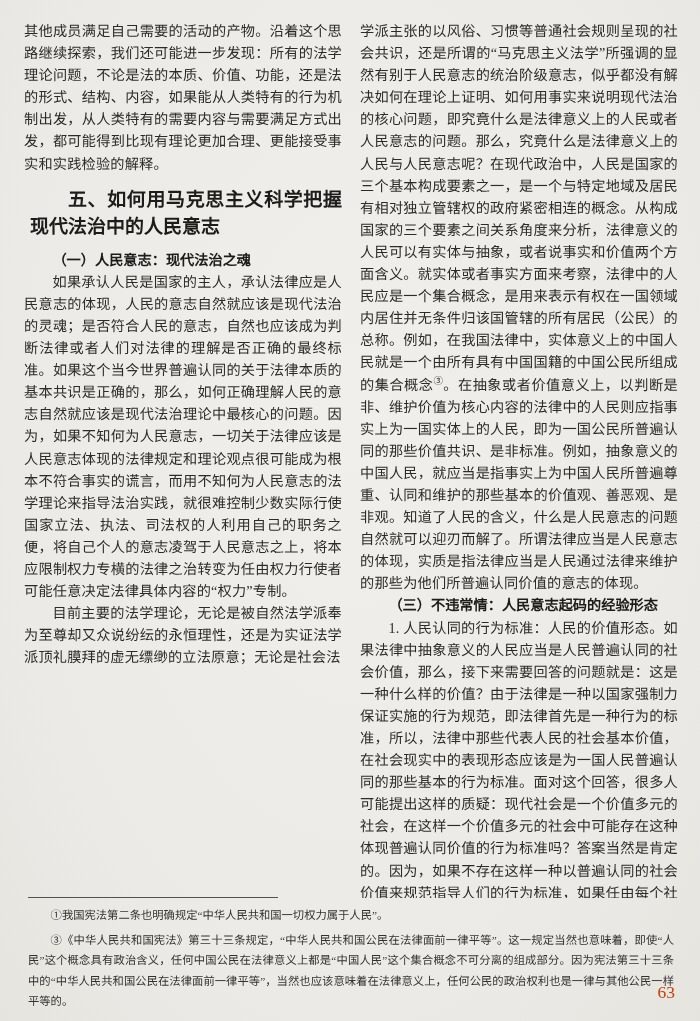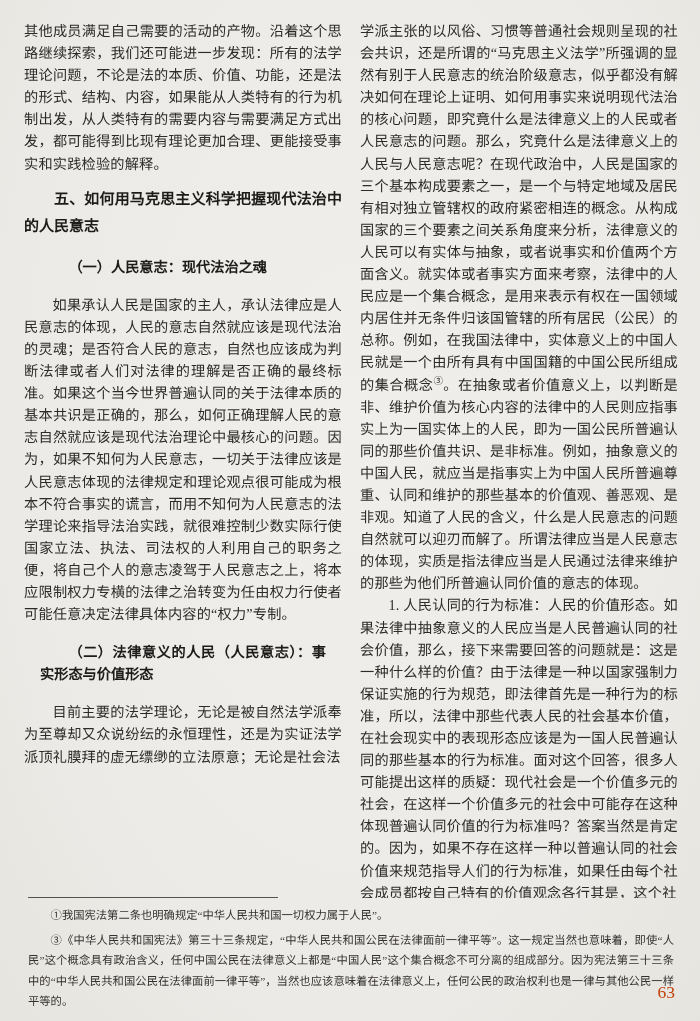--- a/index.html
+++ b/index.html
@@ -39,31 +39,31 @@
   .body-par {
     margin: 0;
     font-size: 14.2px;
     line-height: 22.1px;
     text-align: justify;
     text-justify: inter-character;
     letter-spacing: 0.2px;
   }
   .indent { text-indent: 2em; }
   .section-heading {
-    margin: 11px 0 9px 0;
+    margin: 11px 0 9px 6px;
     font-family: "DejaVu Sans", "Liberation Sans", sans-serif;
     font-weight: bold;
-    font-size: 15px;
+    font-size: 19px;
     line-height: 27px;
     color: #1e1c1a;
     text-indent: 2em;
     text-align: justify;
   }
   .sub-heading {
-    margin: 16px;
+    margin: 0;
     font-family: "DejaVu Sans", "Liberation Sans", sans-serif;
     font-weight: bold;
     font-size: 14.2px;
     line-height: 22.1px;
     color: #1e1c1a;
     text-indent: 2em;
     text-align: justify;
   }
   .fnref {
     font-size: 9.5px;
@@ -111,28 +111,28 @@
     <div class="col">
       <p class="body-par">其他成员满足自己需要的活动的产物。沿着这个思路继续探索，我们还可能进一步发现：所有的法学理论问题，不论是法的本质、价值、功能，还是法的形式、结构、内容，如果能从人类特有的行为机制出发，从人类特有的需要内容与需要满足方式出发，都可能得到比现有理论更加合理、更能接受事实和实践检验的解释。</p>
 
       <h2 class="section-heading">五、如何用马克思主义科学把握现代法治中的人民意志</h2>
 
 
       <h3 class="sub-heading">（一）人民意志：现代法治之魂</h3>
 
       <p class="body-par indent">如果承认人民是国家的主人，承认法律应是人民意志的体现，人民的意志自然就应该是现代法治的灵魂；是否符合人民的意志，自然也应该成为判断法律或者人们对法律的理解是否正确的最终标准。如果这个当今世界普遍认同的关于法律本质的基本共识是正确的，那么，如何正确理解人民的意志自然就应该是现代法治理论中最核心的问题。因为，如果不知何为人民意志，一切关于法律应该是人民意志体现的法律规定和理论观点很可能成为根本不符合事实的谎言，而用不知何为人民意志的法学理论来指导法治实践，就很难控制少数实际行使国家立法、执法、司法权的人利用自己的职务之便，将自己个人的意志凌驾于人民意志之上，将本应限制权力专横的法律之治转变为任由权力行使者可能任意决定法律具体内容的“权力”专制。</p>
 
-      <h3 class="sub-heading">（二）法律意义的人民（人民意志）：事实形态与价值形态</h3>
 
       <p class="body-par indent">目前主要的法学理论，无论是被自然法学派奉为至尊却又众说纷纭的永恒理性，还是为实证法学派顶礼膜拜的虚无缥缈的立法原意；无论是社会法</p>
     </div>
 
     <div class="col">
       <p class="body-par"><span>学派主张的以风俗、习惯等普通社会规则呈现的社会共识，还是所谓的“马克思主义法学”所强调的显然有别于人民意志的统治阶级意志，似乎都没有解决如何在理论上证明、如何用事实来说明现代法治的核心问题，即究竟什么是法律意义上的人民或者人民意志的问题。那么，究竟什么是法律意义上的人民与人民意志呢？在现代政治中，人民是国家的三个基本构成要素之一，是一个与特定地域及居民有相对独立管辖权的政府紧密相连的概念。从构成国家的三个要素之间关系角度来分析，法律意义的人民可以有实体与抽象，或者说事实和价值两个方面含义。就实体或者事实方面来考察，法律中的人民应是一个集合概念，是用来表示有权在一国领域内居住并无条件归该国管辖的所有居民（公民）的总称。例如，在我国法律中，实体意义上的中国人民就是一个由所有具有中国国籍的中国公民所组成的集合概念</span><sup class="fnref">③</sup><span>。在抽象或者价值意义上，以判断是非、维护价值为核心内容的法律中的人民则应指事实上为一国实体上的人民，即为一国公民所普遍认同的那些价值共识、是非标准。例如，抽象意义的中国人民，就应当是指事实上为中国人民所普遍尊重、认同和维护的那些基本的价值观、善恶观、是非观。知道了人民的含义，什么是人民意志的问题自然就可以迎刃而解了。所谓法律应当是人民意志的体现，实质是指法律应当是人民通过法律来维护的那些为他们所普遍认同价值的意志的体现。</span></p>
 
+      <h3 class="sub-heading">（三）不违常情：人民意志起码的经验形态</h3>
 
       <p class="body-par indent">1. 人民认同的行为标准：人民的价值形态。如果法律中抽象意义的人民应当是人民普遍认同的社会价值，那么，接下来需要回答的问题就是：这是一种什么样的价值？由于法律是一种以国家强制力保证实施的行为规范，即法律首先是一种行为的标准，所以，法律中那些代表人民的社会基本价值，在社会现实中的表现形态应该是为一国人民普遍认同的那些基本的行为标准。面对这个回答，很多人可能提出这样的质疑：现代社会是一个价值多元的社会，在这样一个价值多元的社会中可能存在这种体现普遍认同价值的行为标准吗？答案当然是肯定的。因为，如果不存在这样一种以普遍认同的社会价值来规范指导人们的行为标准，如果任由每个社会成员都按自己特有的价值观念各行其是，这个社</p>
     </div>
 
   </div>
 
   <div class="footnotes">
     <div class="fn-rule"></div>
 
     <p class="fn-par"><span>①</span><span>我国宪法第二条也明确规定“中华人民共和国一切权力属于人民”。</span></p>

